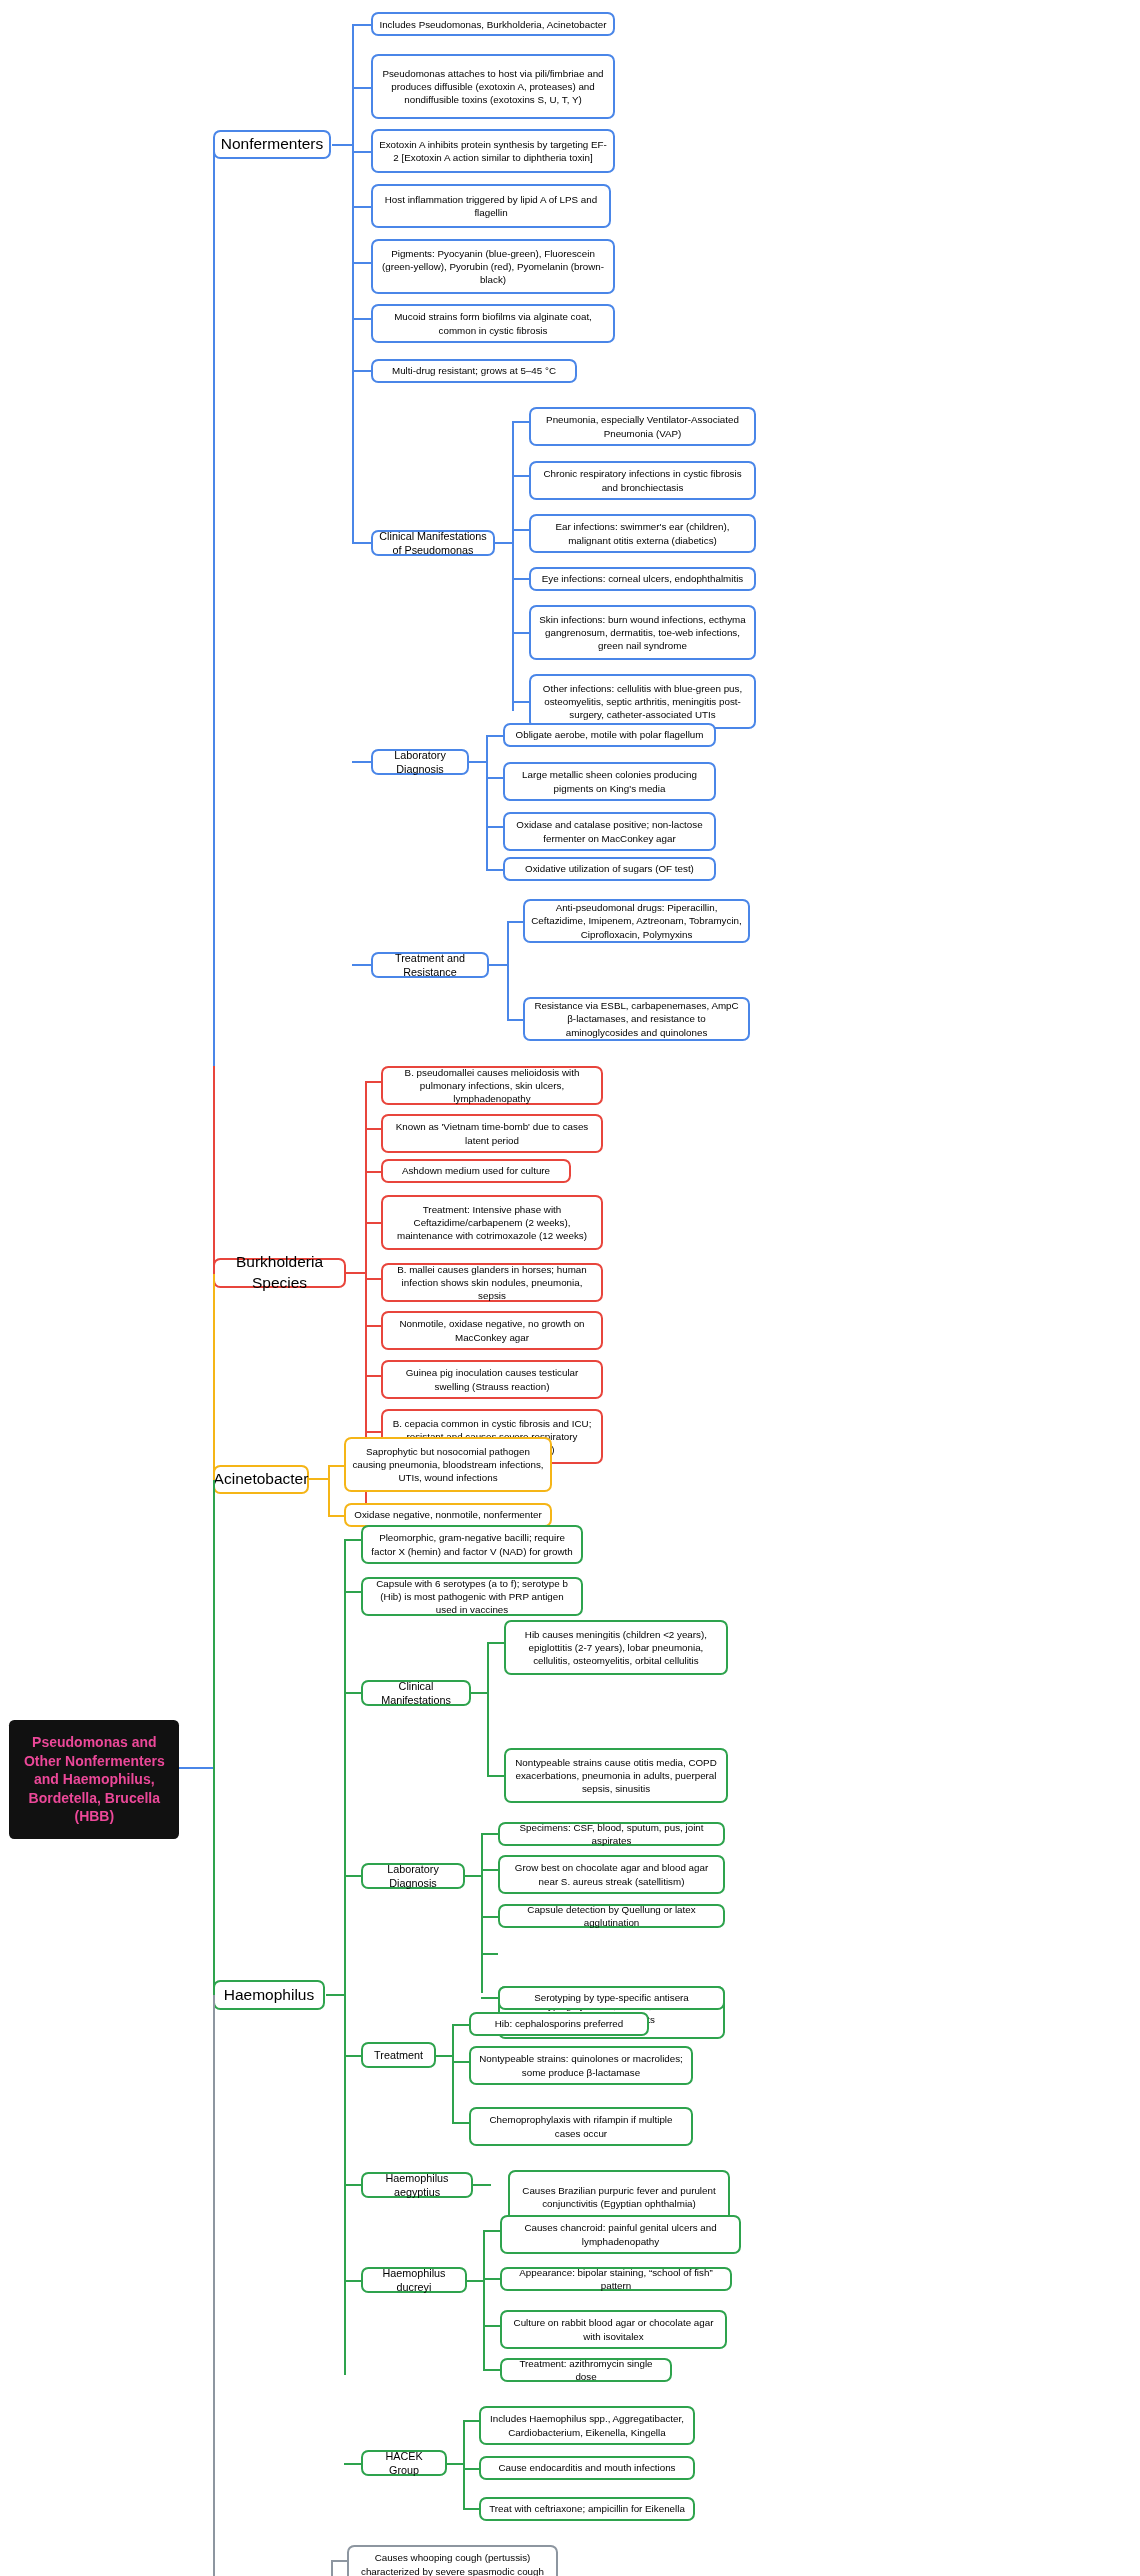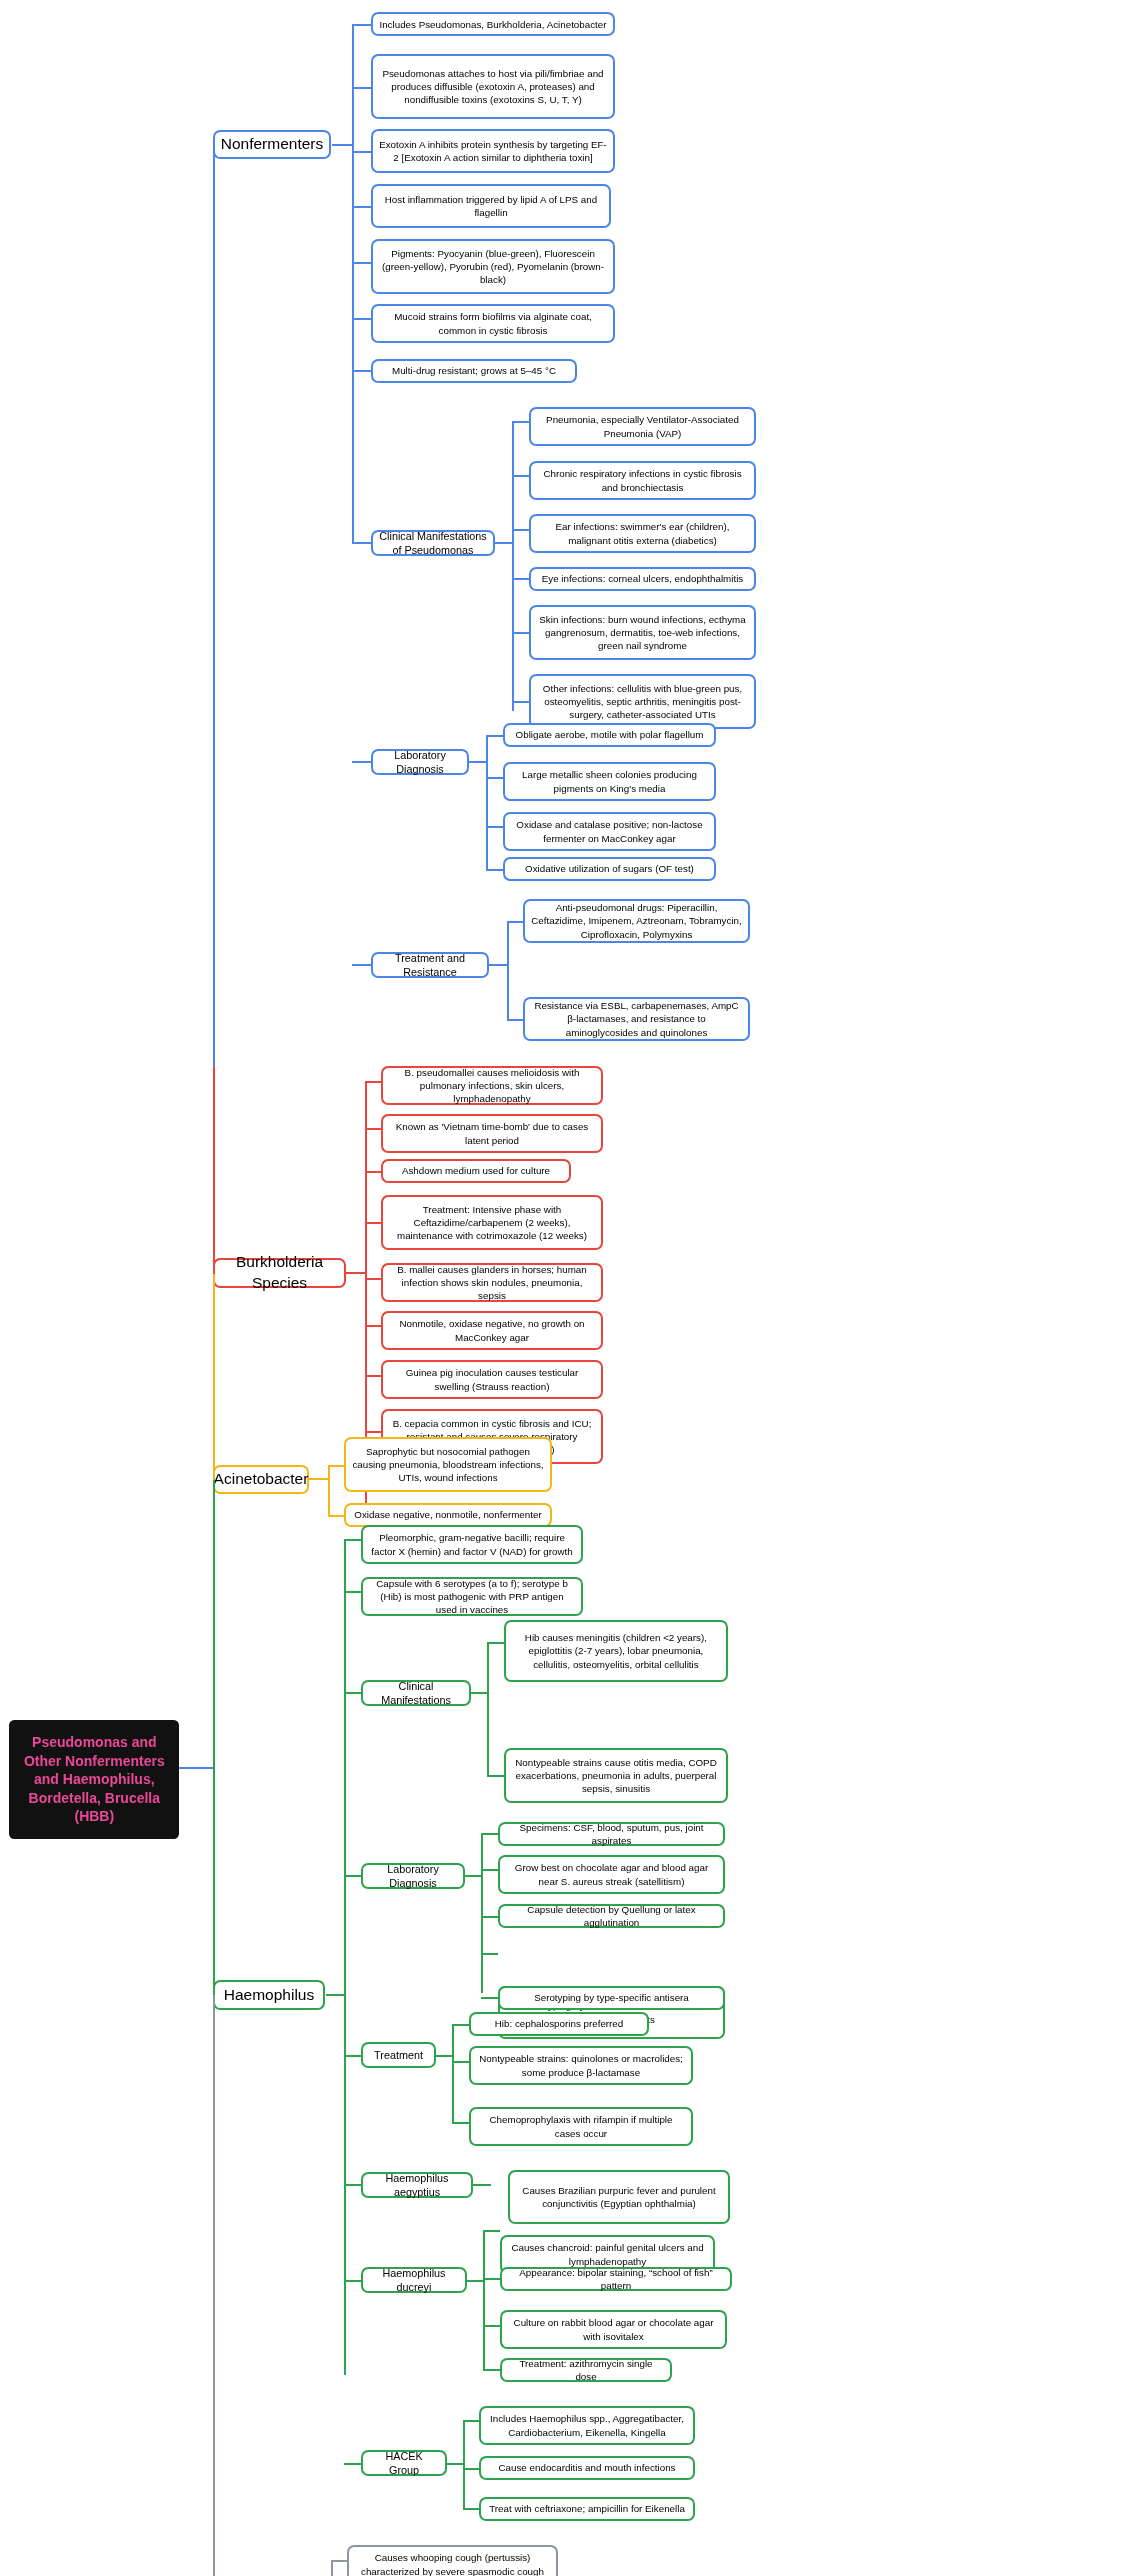--- a/index.html
+++ b/index.html
@@ -198,21 +198,21 @@
 
 <div class="hline b-green" style="left:344px; top:1591px; width:16.5px;"></div>
 <div class="node leaf c-green" style="left:361px; top:1577px; width:222px; height:39px;">Capsule with 6 serotypes (a to f); serotype b (Hib) is most pathogenic with PRP antigen used in vaccines</div>
 
 <div class="hline b-green" style="left:344px; top:1692px; width:16.5px;"></div>
 <div class="node lvl2 c-green" style="left:361px; top:1680px; width:110px; height:26px;">Clinical Manifestations</div>
 <div class="hline b-green" style="left:471px; top:1692px; width:16.5px;"></div>
 <div class="vline b-green" style="left:487px; top:1643px; height:133px;"></div>
 
 <div class="hline b-green" style="left:487px; top:1642px; width:16.5px;"></div>
-<div class="node leaf c-green" style="left:504px; top:1620px; width:224px; height:62px;padding-left:6px;">Hib causes meningitis (children &lt;2 years), epiglottitis (2-7 years), lobar pneumonia, cellulitis, osteomyelitis, orbital cellulitis</div>
+<div class="node leaf c-green" style="left:504px; top:1620px; width:224px; height:55px;padding-left:6px;">Hib causes meningitis (children &lt;2 years), epiglottitis (2-7 years), lobar pneumonia, cellulitis, osteomyelitis, orbital cellulitis</div>
 
 <div class="hline b-green" style="left:487px; top:1775px; width:16.5px;"></div>
 <div class="node leaf c-green" style="left:504px; top:1748px; width:224px; height:55px;">Nontypeable strains cause otitis media, COPD exacerbations, pneumonia in adults, puerperal sepsis, sinusitis</div>
 
 <div class="hline b-green" style="left:344px; top:1875px; width:16.5px;"></div>
 <div class="node lvl2 c-green" style="left:361px; top:1863px; width:104px; height:26px;">Laboratory Diagnosis</div>
 <div class="hline b-green" style="left:465px; top:1875px; width:16.5px;"></div>
 <div class="vline b-green" style="left:481px; top:1834px; height:159px;"></div>
 
 <div class="hline b-green" style="left:481px; top:1833px; width:16.5px;"></div>
@@ -248,21 +248,21 @@
 <div class="node lvl2 c-green" style="left:361px; top:2172px; width:112px; height:26px;">Haemophilus aegyptius</div>
 <div class="hline b-green" style="left:473px; top:2184px; width:17.5px;"></div>
 <div class="node leaf c-green" style="left:508px; top:2170px; width:222px; height:54px;">Causes Brazilian purpuric fever and purulent conjunctivitis (Egyptian ophthalmia)</div>
 
 <div class="hline b-green" style="left:344px; top:2280px; width:16.5px;"></div>
 <div class="node lvl2 c-green" style="left:361px; top:2267px; width:106px; height:26px;">Haemophilus ducreyi</div>
 <div class="hline b-green" style="left:467px; top:2280px; width:16.5px;"></div>
 <div class="vline b-green" style="left:483px; top:2231px; height:139px;"></div>
 
 <div class="hline b-green" style="left:483px; top:2230px; width:16.5px;"></div>
-<div class="node leaf c-green" style="left:500px; top:2215px; width:215px; height:39px;margin-top:20px;">Causes chancroid: painful genital ulcers and lymphadenopathy</div>
+<div class="node leaf c-green" style="left:500px; top:2215px; width:241px; height:39px;">Causes chancroid: painful genital ulcers and lymphadenopathy</div>
 
 <div class="hline b-green" style="left:483px; top:2278px; width:16.5px;"></div>
 <div class="node leaf c-green" style="left:500px; top:2267px; width:232px; height:24px;">Appearance: bipolar staining, “school of fish” pattern</div>
 
 <div class="hline b-green" style="left:483px; top:2325px; width:16.5px;"></div>
 <div class="node leaf c-green" style="left:500px; top:2310px; width:227px; height:39px;">Culture on rabbit blood agar or chocolate agar with isovitalex</div>
 
 <div class="hline b-green" style="left:483px; top:2369px; width:16.5px;"></div>
 <div class="node leaf c-green" style="left:500px; top:2358px; width:172px; height:24px;">Treatment: azithromycin single dose</div>
 

